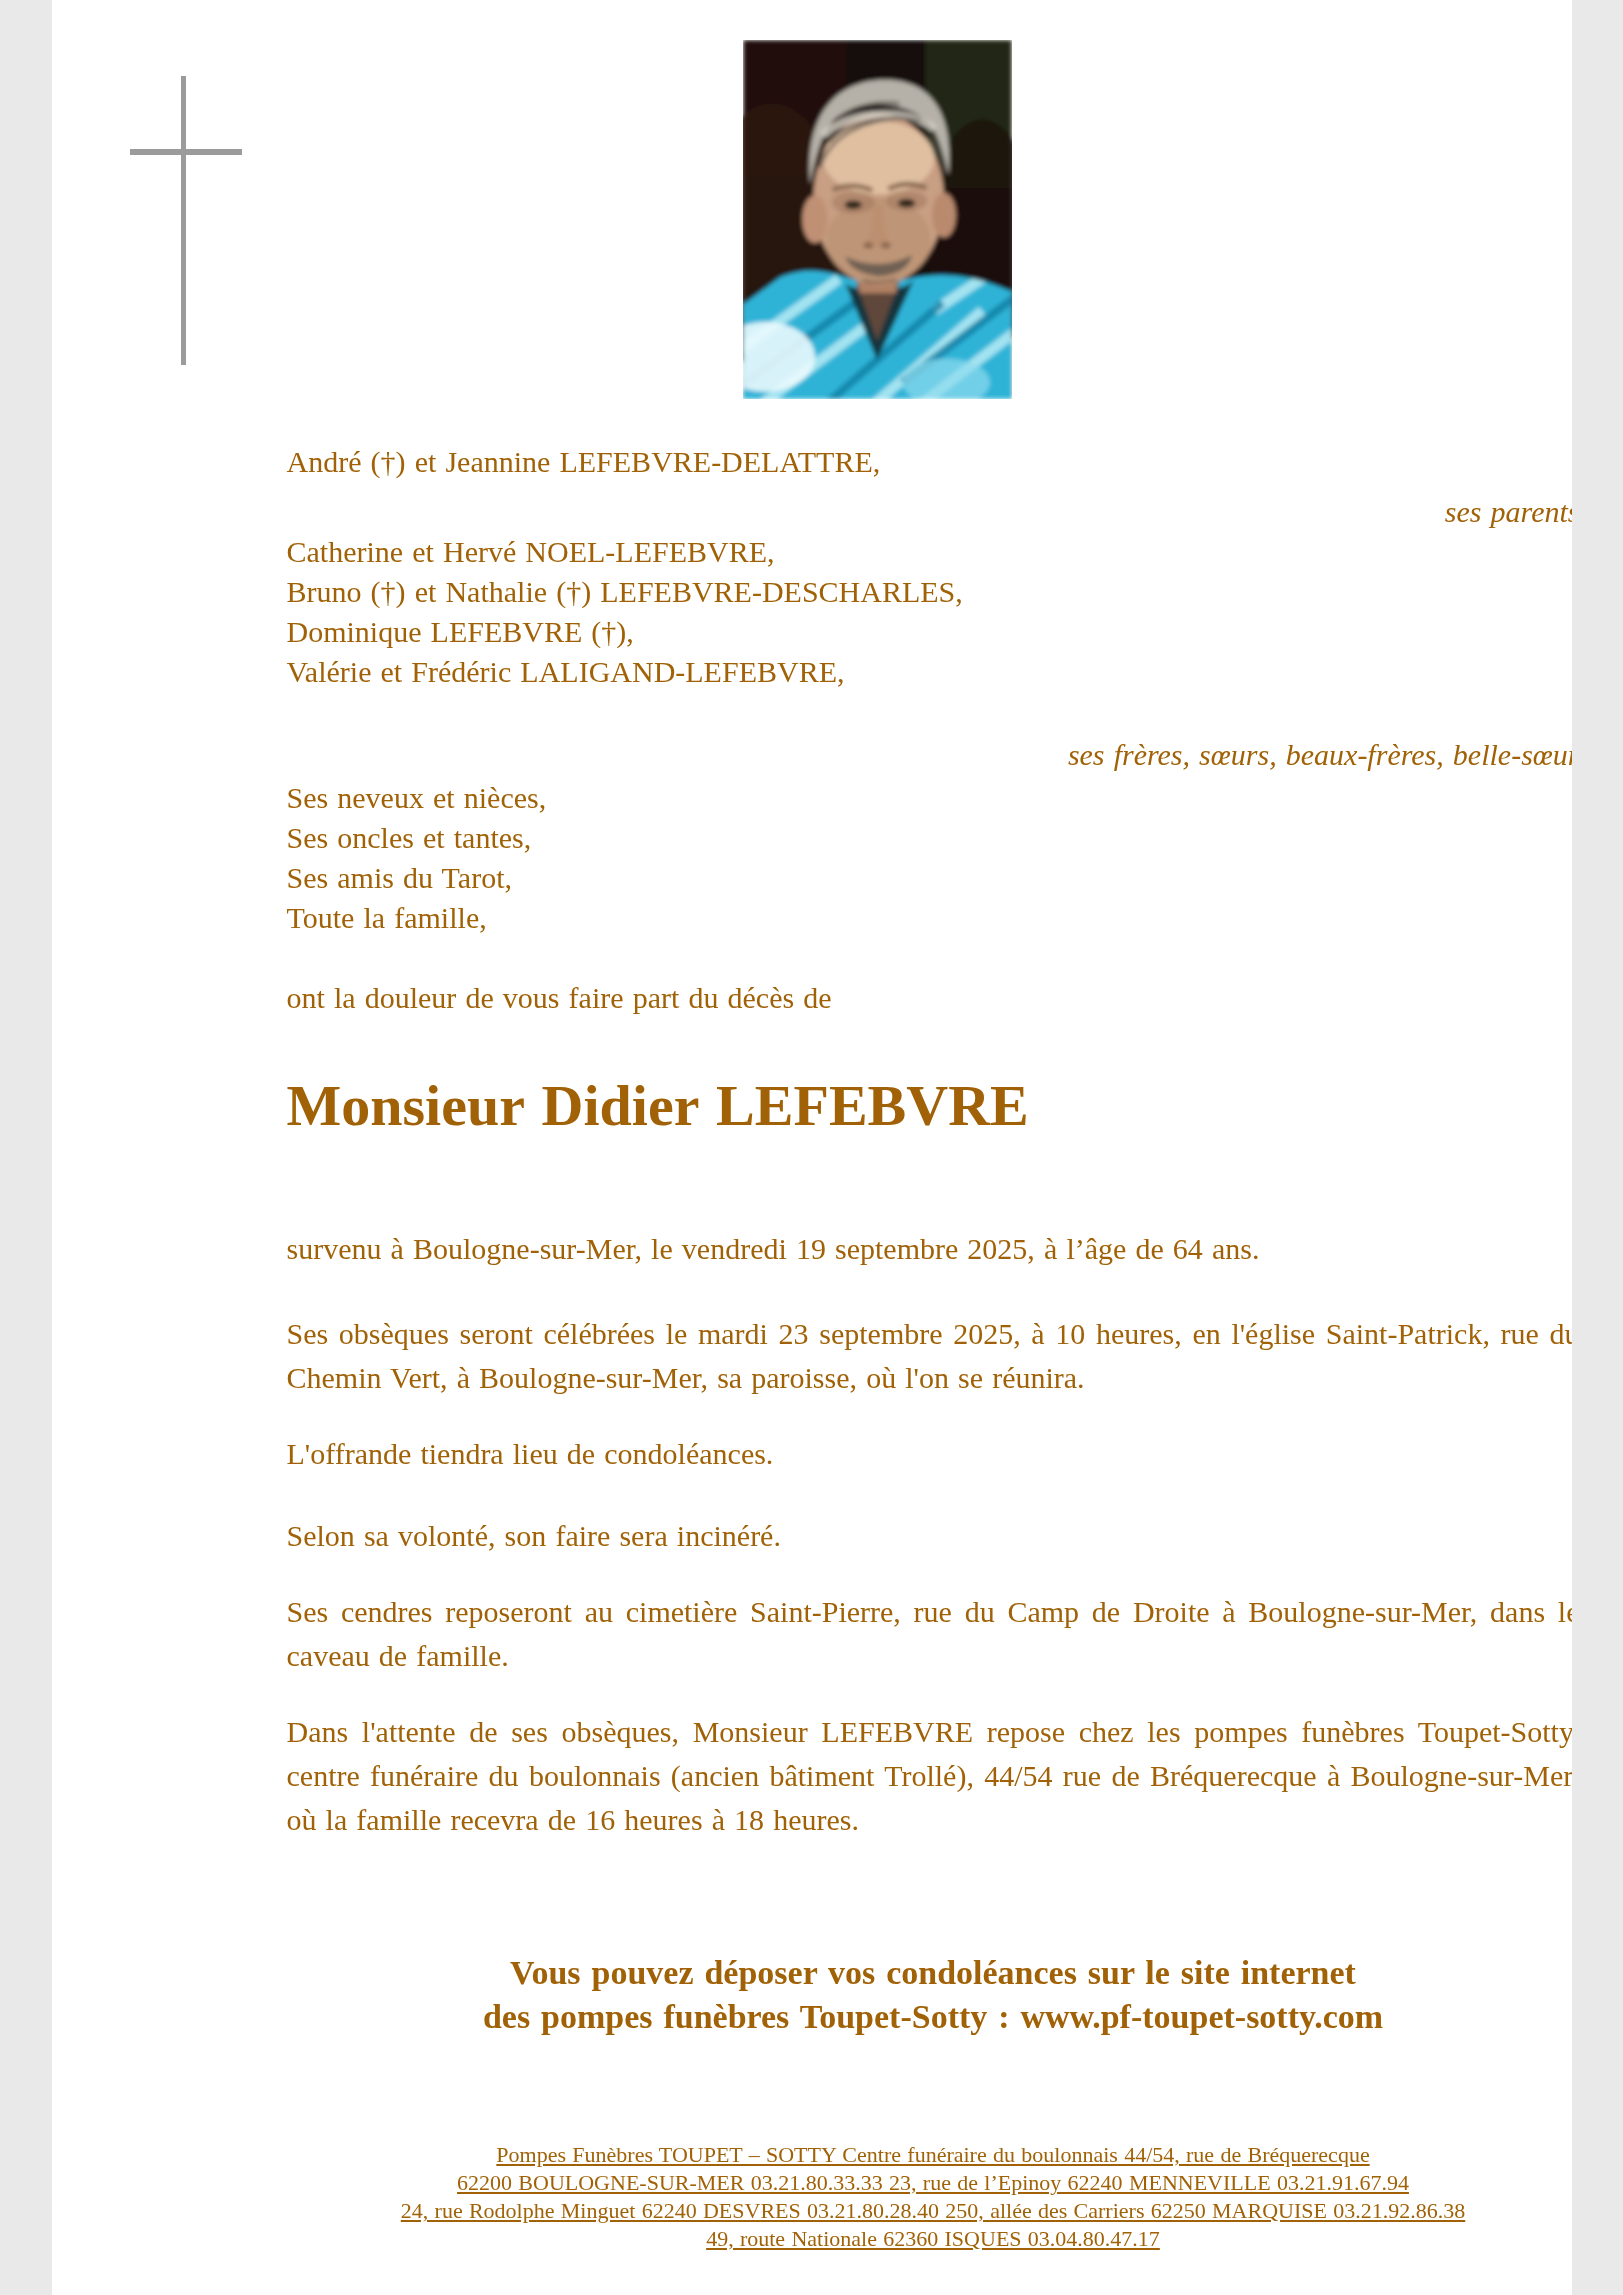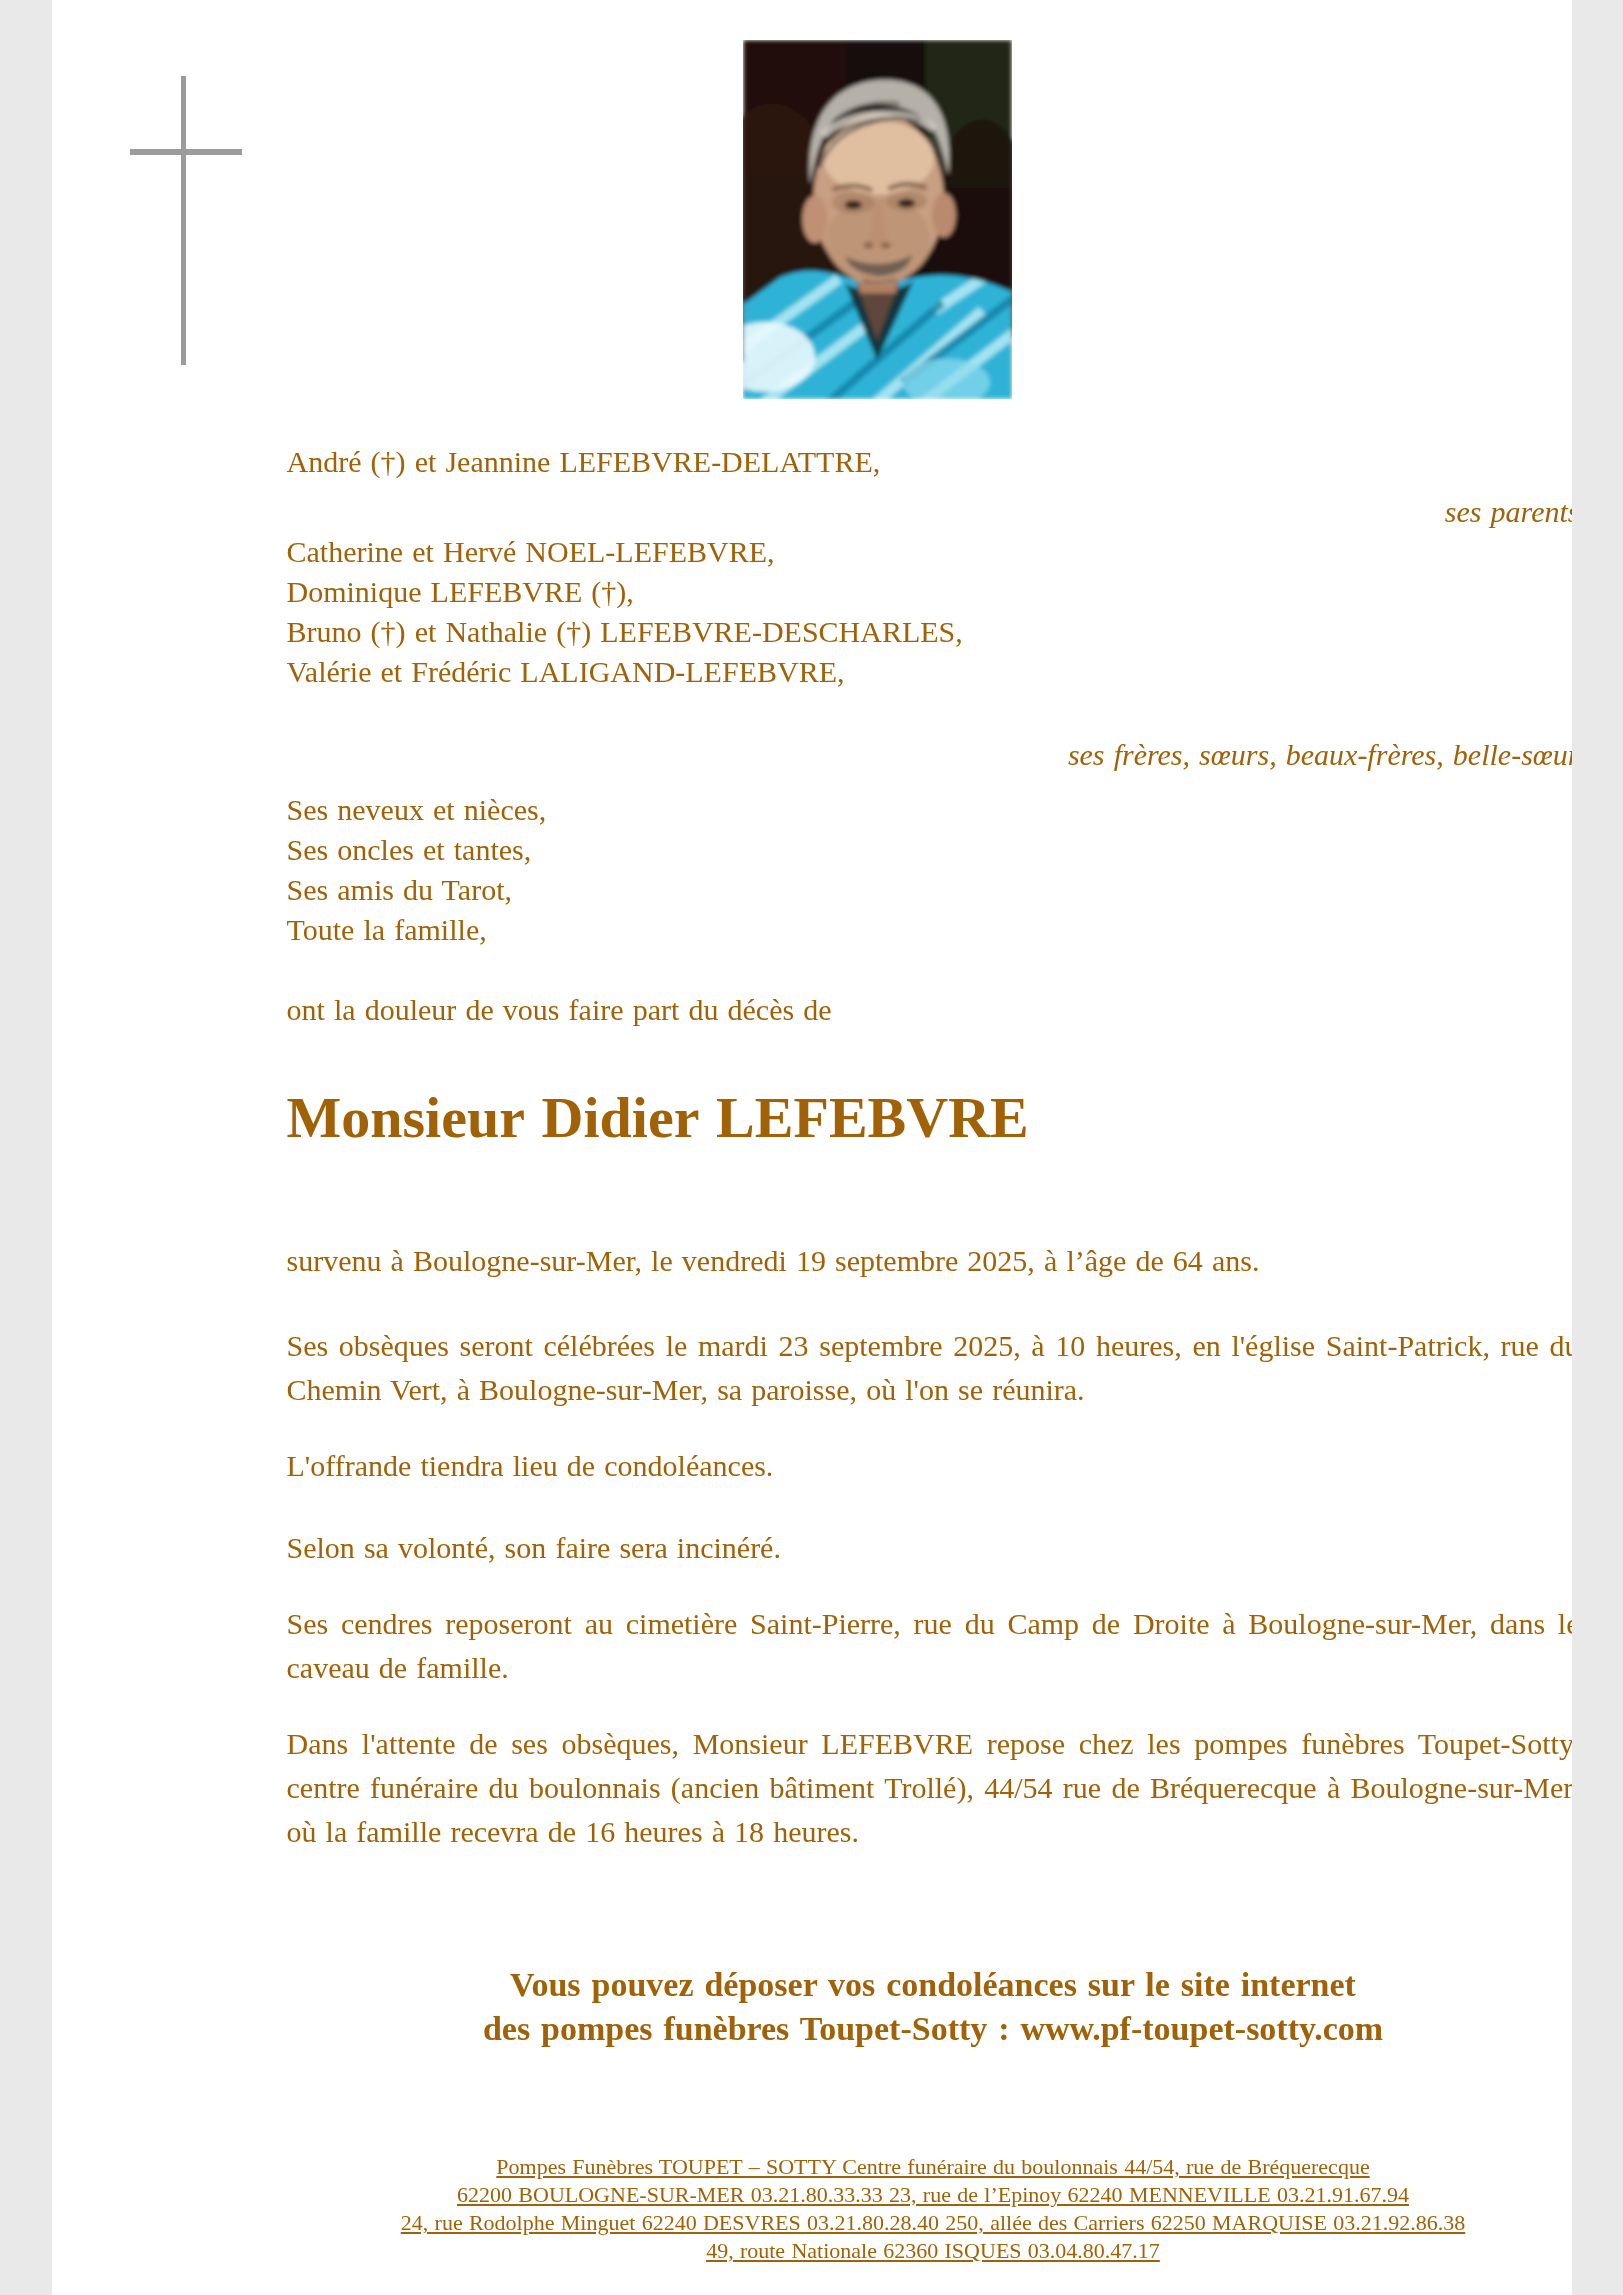--- a/index.html
+++ b/index.html
@@ -24,21 +24,21 @@
     display:block;
   }
 
   
   .content {
     position:absolute; left:235px; top:442px; width:1293px;
     font-size:30px; line-height:40px; word-spacing:1.6px;
   }
   .relation { text-align:right; font-style:italic;margin-top:43px; }
   .rel-parents { margin-top:10.4px; }
-  .relatives-block { margin-top:15px; }
+  .relatives-block { margin-top:3px; }
   .announcement { margin-top:38px; line-height:44px; }
   .deceased-name {
     margin-top:51px; font-size:58px; line-height:70px;
     font-weight:bold; word-spacing:3.2px;
   }
   .death-notice { margin-top:86px; line-height:44px; }
   .para { line-height:44px; text-align:justify; }
   .p-funeral { margin-top:41px; }
   .p-offering { margin-top:32px; text-align:left; }
   .p-cremation { margin-top:38px; text-align:left; }
@@ -132,22 +132,22 @@
     </g>
   </svg>
 
   <div class="content">
 
     <div>André (†) et Jeannine LEFEBVRE-DELATTRE,</div>
     <div class="relation rel-parents">ses parents</div>
 
     <div>
       <div>Catherine et Hervé NOEL-LEFEBVRE,</div>
+      <div>Bruno (†) et Nathalie (†) LEFEBVRE-DESCHARLES,</div>
       <div>Dominique LEFEBVRE (†),</div>
-      <div>Bruno (†) et Nathalie (†) LEFEBVRE-DESCHARLES,</div>
       <div>Valérie et Frédéric LALIGAND-LEFEBVRE,</div>
     </div>
     <div class="relation">ses frères, sœurs, beaux-frères, belle-sœur</div>
 
     <div class="relatives-block">
       <div>Ses neveux et nièces,</div>
       <div>Ses oncles et tantes,</div>
       <div>Ses amis du Tarot,</div>
       <div>Toute la famille,</div>
     </div>

